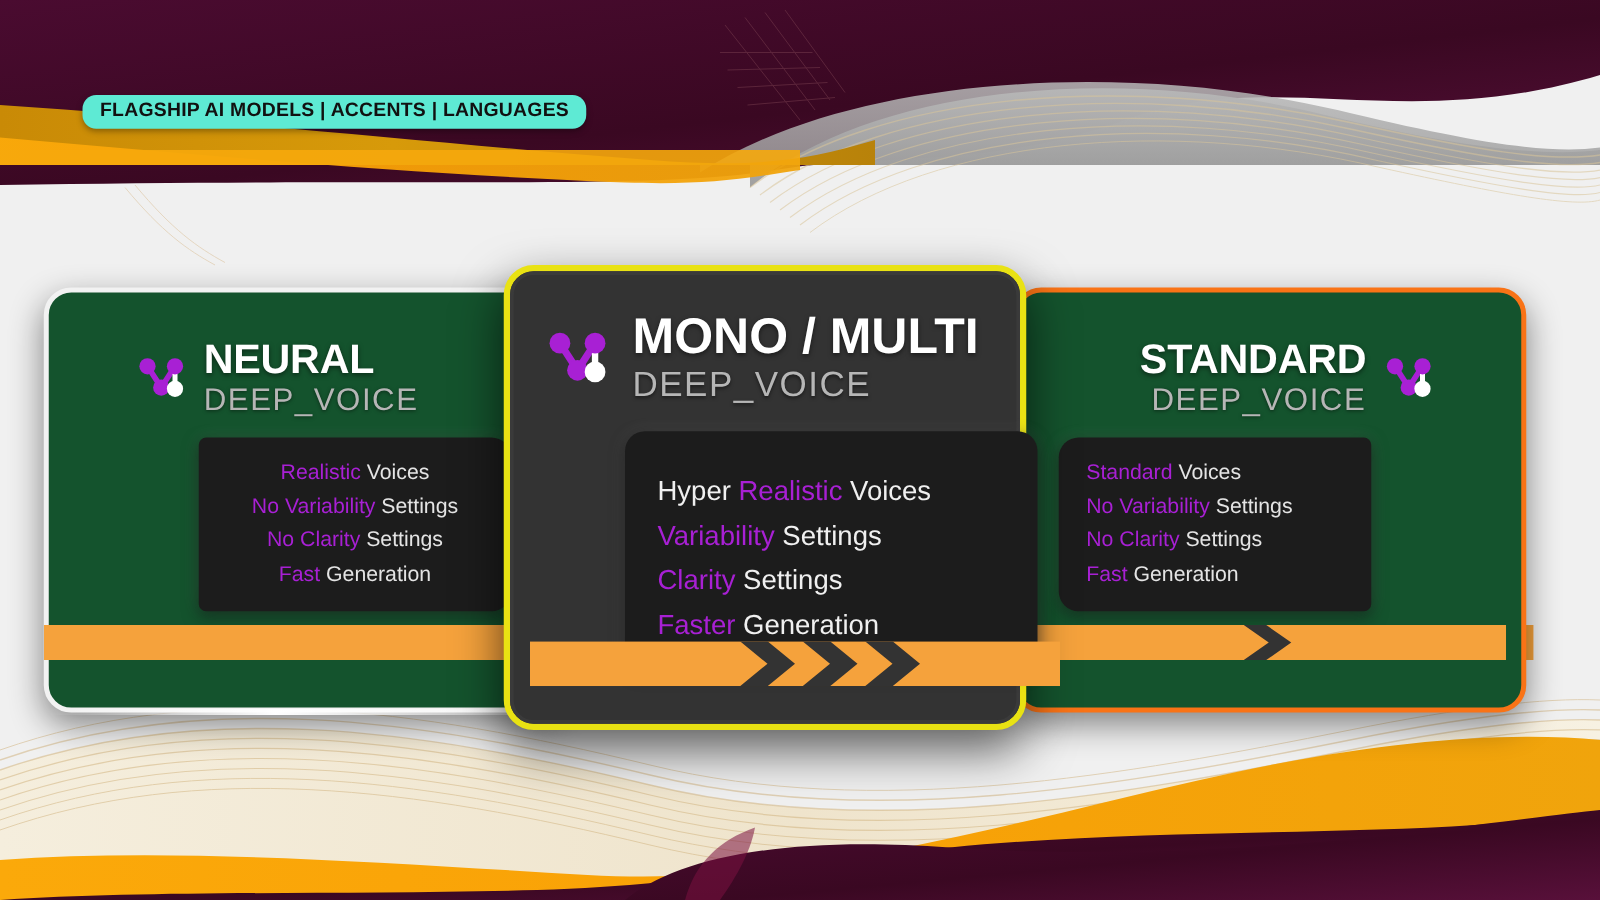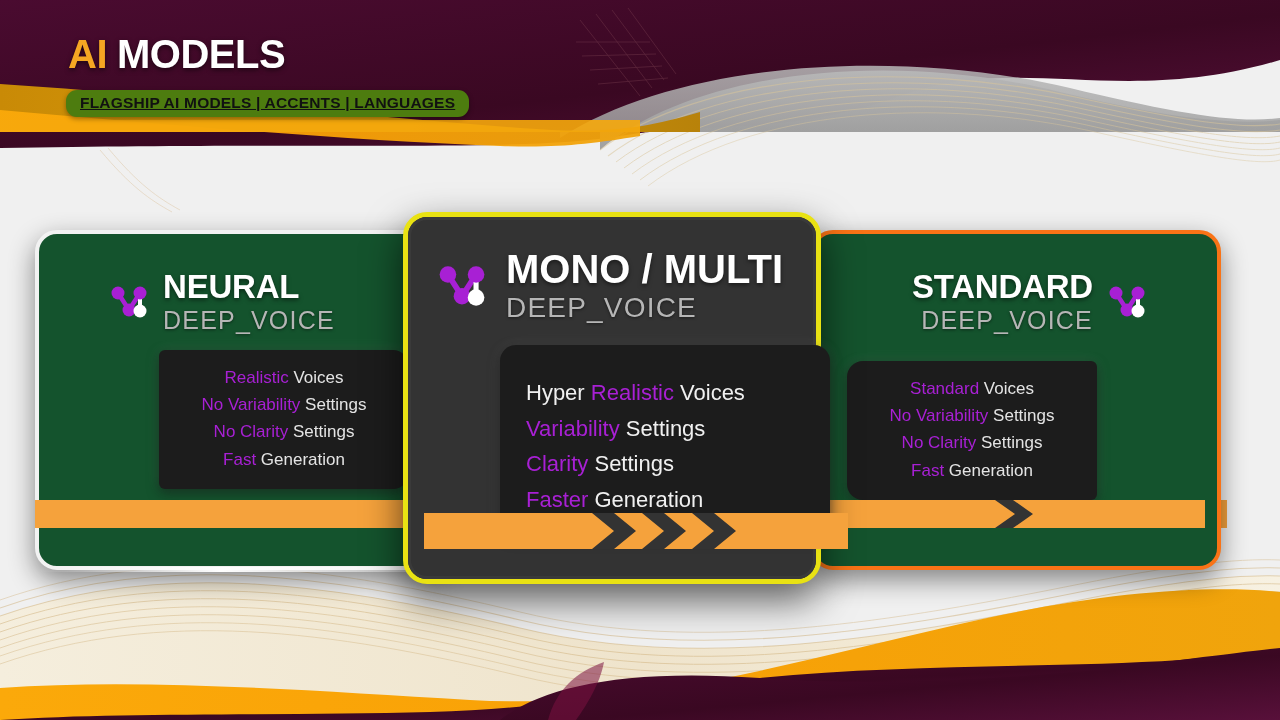--- a/index.html
+++ b/index.html
@@ -18,27 +18,26 @@
   .header { position:absolute; left:0; top:0; width:640px; height:130px; z-index:14; }
   .hdr-title {
     position:absolute; left:68px; top:34px;
     font-size:40px; font-weight:bold; letter-spacing:-0.5px;
     line-height:1; white-space:nowrap;
     text-shadow:0 2px 5px rgba(0,0,0,.55);
   }
   .hdr-ai    { color:#F5A623; }
   .hdr-rest  { color:#FFFFFF; margin-left:10px; }
   .hdr-badge {
-    position:absolute; left:66px; top:90px;
-    background:#4d7c0f; color:#111111;
+    position:absolute; left:66px; top:76px;
+    background:#5eead4; color:#111111;
     font-size:15.5px; font-weight:bold; letter-spacing:.2px;
     padding:4px 14px 5px 14px; border-radius:11px;
     white-space:nowrap;
     box-shadow:0 2px 5px rgba(0,0,0,.35);
-    text-decoration:underline;
   }
 
   
   .cards { position:absolute; left:0; top:0; width:1280px; height:720px; z-index:10; }
 
   .card {
     position:absolute;
     background:#14532d;
     border-radius:20px;
   }
@@ -92,21 +91,21 @@
 
   
   .feat {
     position:absolute;
     background:#1C1C1C;
     border-radius:16px;
     padding:14px 22px 16px 22px;
     box-shadow:0 0 16px rgba(255,255,255,.09), 0 4px 12px rgba(0,0,0,.5);
   }
   .feat-left   { left:120px;  top:116px; width:250px; text-align:center;  border-radius:6px 16px 16px 6px; }
-  .feat-right  { right:120px; top:116px; width:250px; text-align:center; border-radius:16px 6px 6px 16px;margin-top:11px; }
+  .feat-right  { right:120px; top:116px; width:250px; text-align:left; border-radius:16px 6px 6px 16px; }
   .feat-center { left:92px;   top:128px; width:330px; text-align:left;  border-radius:16px; padding:30px 26px 18px 26px; }
 
   .feat-row { font-size:17px; line-height:1.6; white-space:nowrap; color:#D8D8D8; }
   .feat-center .feat-row { font-size:22px; line-height:1.62; }
   .hl   { color:#A820D4; }
   .norm { color:#E4E4E4; }
   .feat-center .norm { color:#F0F0F0; }
 
   
   .bar { position:absolute; height:28px; overflow:hidden; }
@@ -205,23 +204,20 @@
 
     <path d="M0,688 C140,678 300,690 470,700 C640,710 800,660 960,624 C1090,594 1200,584 1280,592 V720 H0 Z" fill="url(#gGoldB)"></path>
 
     <path d="M0,720 C120,712 280,716 430,712 C560,708 640,690 760,678 C900,664 1060,668 1180,660 C1230,656 1260,652 1280,650 V720 Z" fill="url(#gMaroon)"></path>
     <path d="M500,720 C540,688 620,668 760,678 C900,688 1060,676 1180,660 C1230,654 1260,650 1280,648 V720 Z" fill="url(#gMaroon)"></path>
     <path d="M548,720 C556,690 576,672 604,662 C600,684 586,706 576,720 Z" fill="#7A1040" opacity=".55"></path>
   </svg>
 </div>
 
 <div class="header">
-  <div class="hdr-title">
-    <span class="hdr-ai">AI</span><span class="hdr-rest">MODELS</span>
-  </div>
   <div class="hdr-badge">FLAGSHIP AI MODELS | ACCENTS | LANGUAGES</div>
 </div>
 
 <div class="cards">
 
   <div class="card card-side card-left">
     <div class="card-head head-left">
       <svg class="node-icon" width="40" height="36" viewBox="0 0 40 36">
         <g stroke="#A820D4" stroke-width="4.5" fill="none" stroke-linecap="round">
           <path d="M9,9 L20,26"></path>

